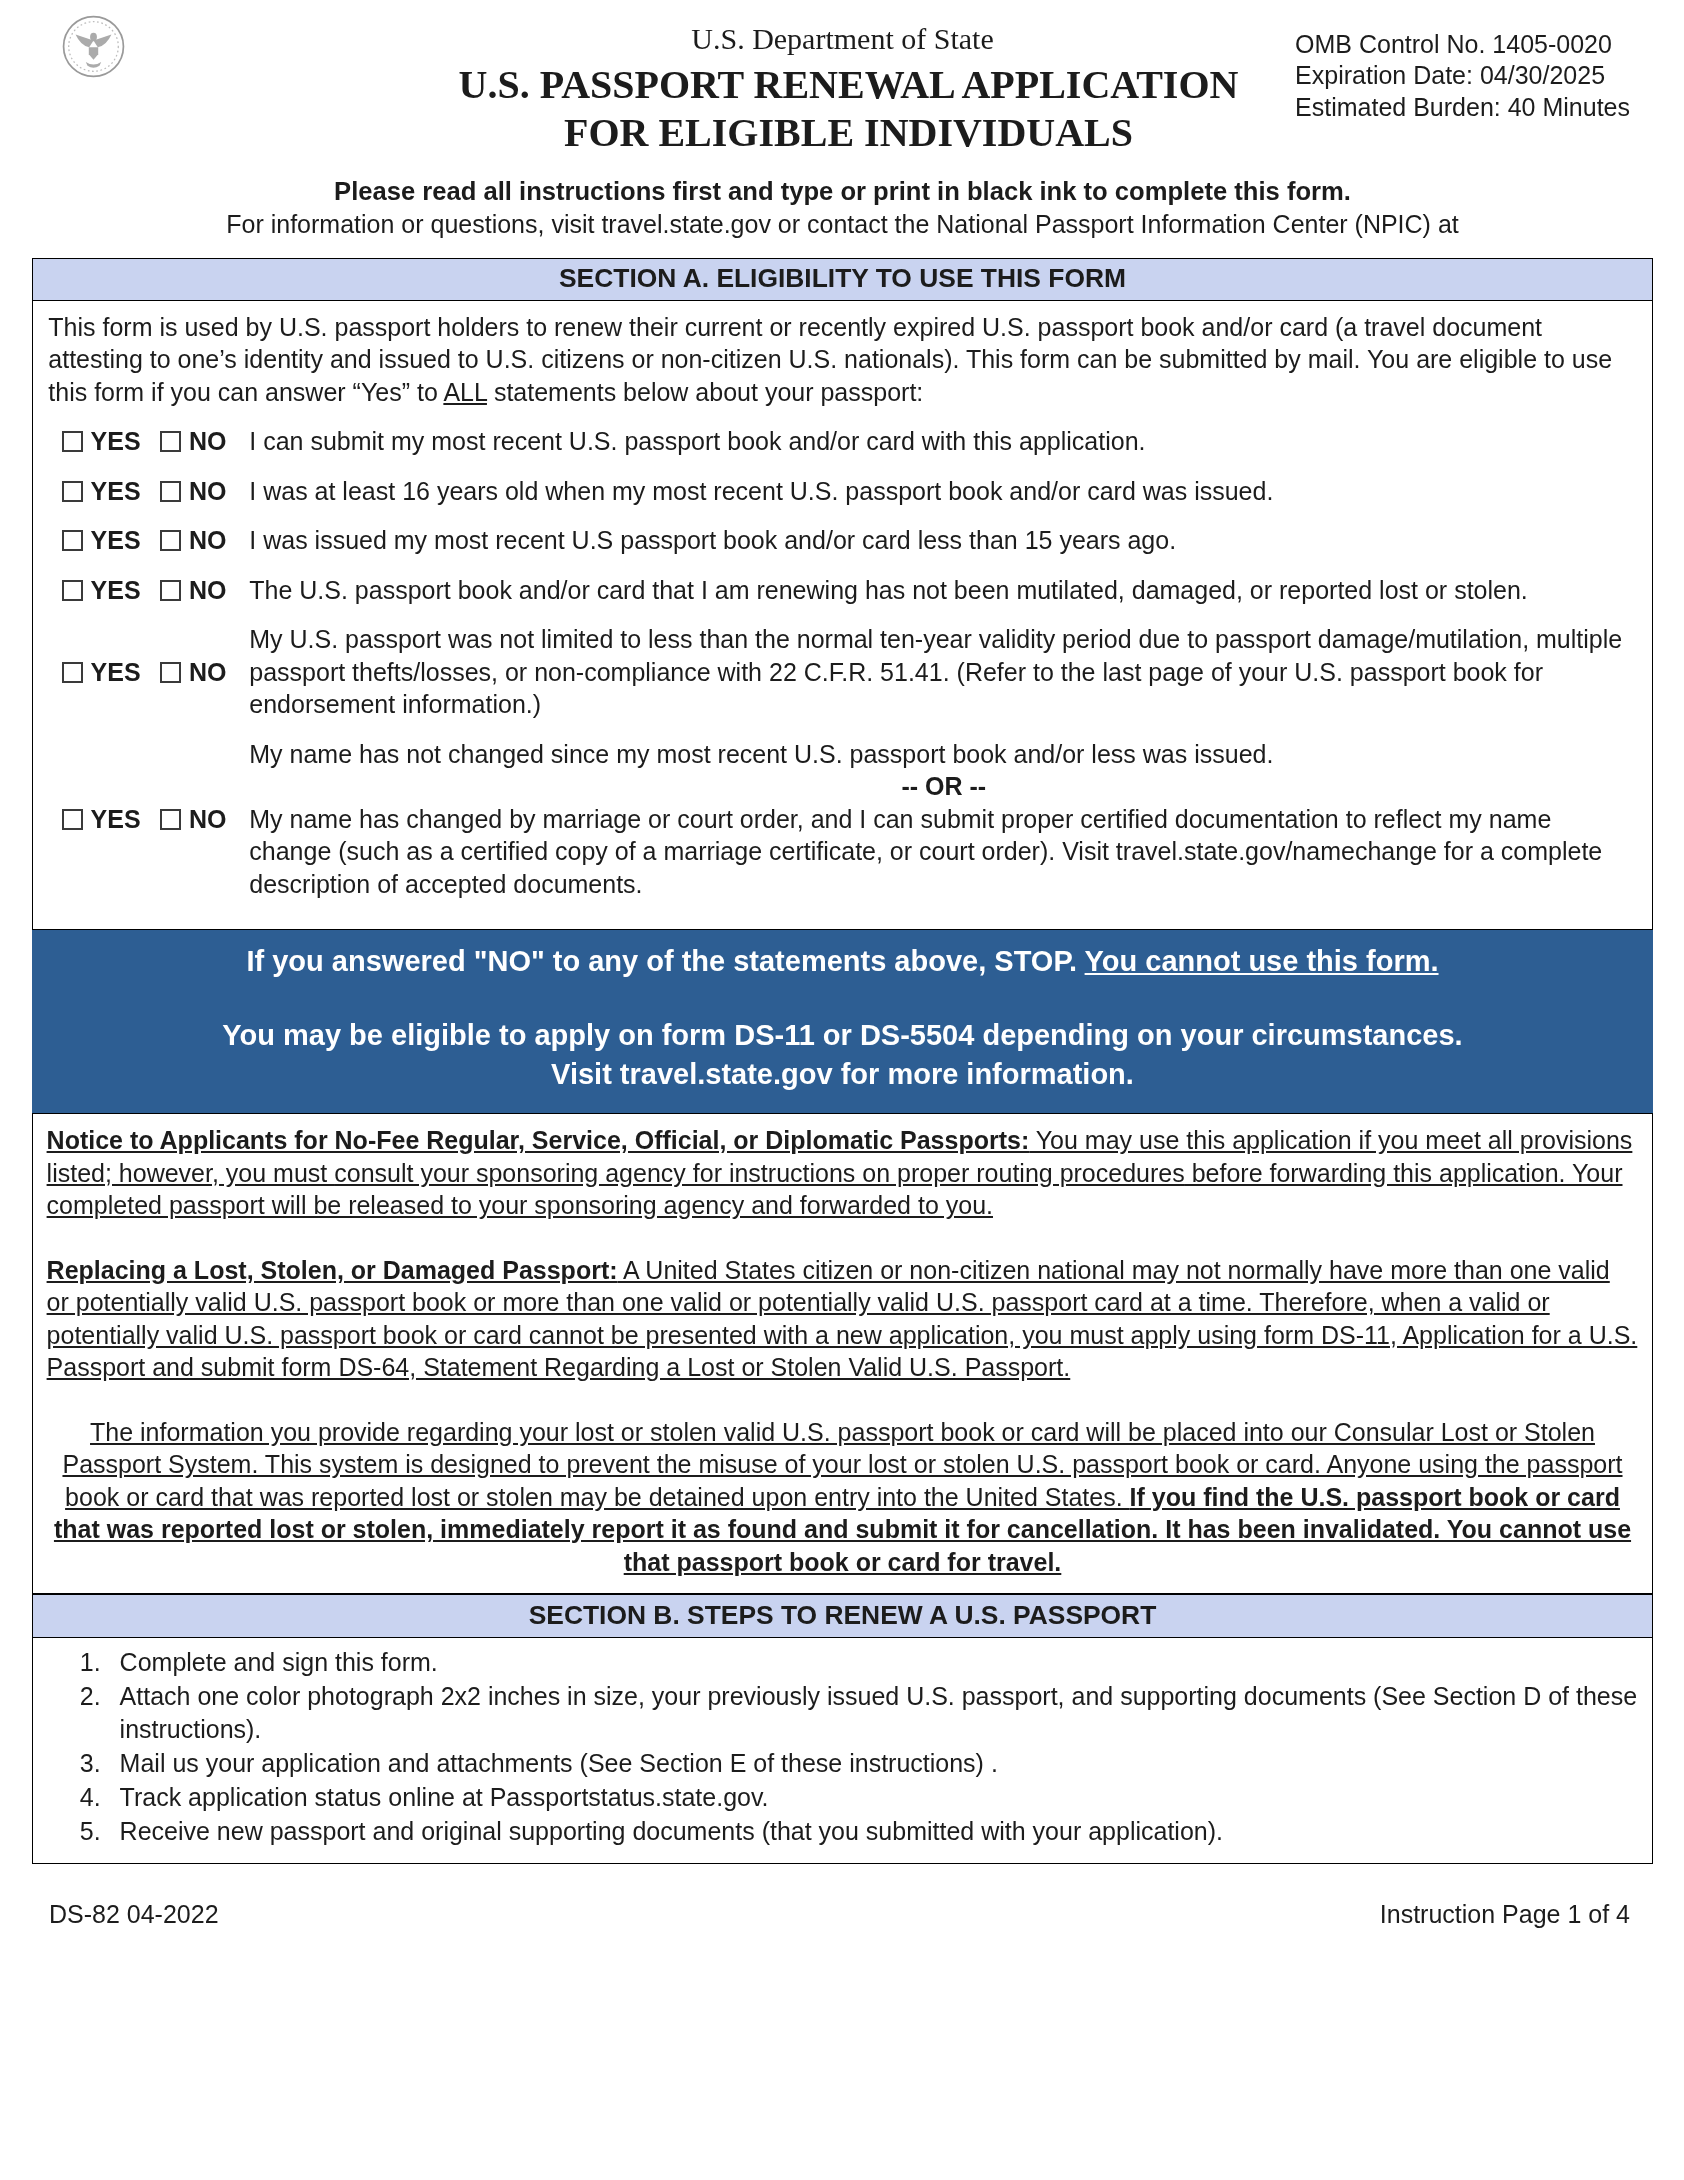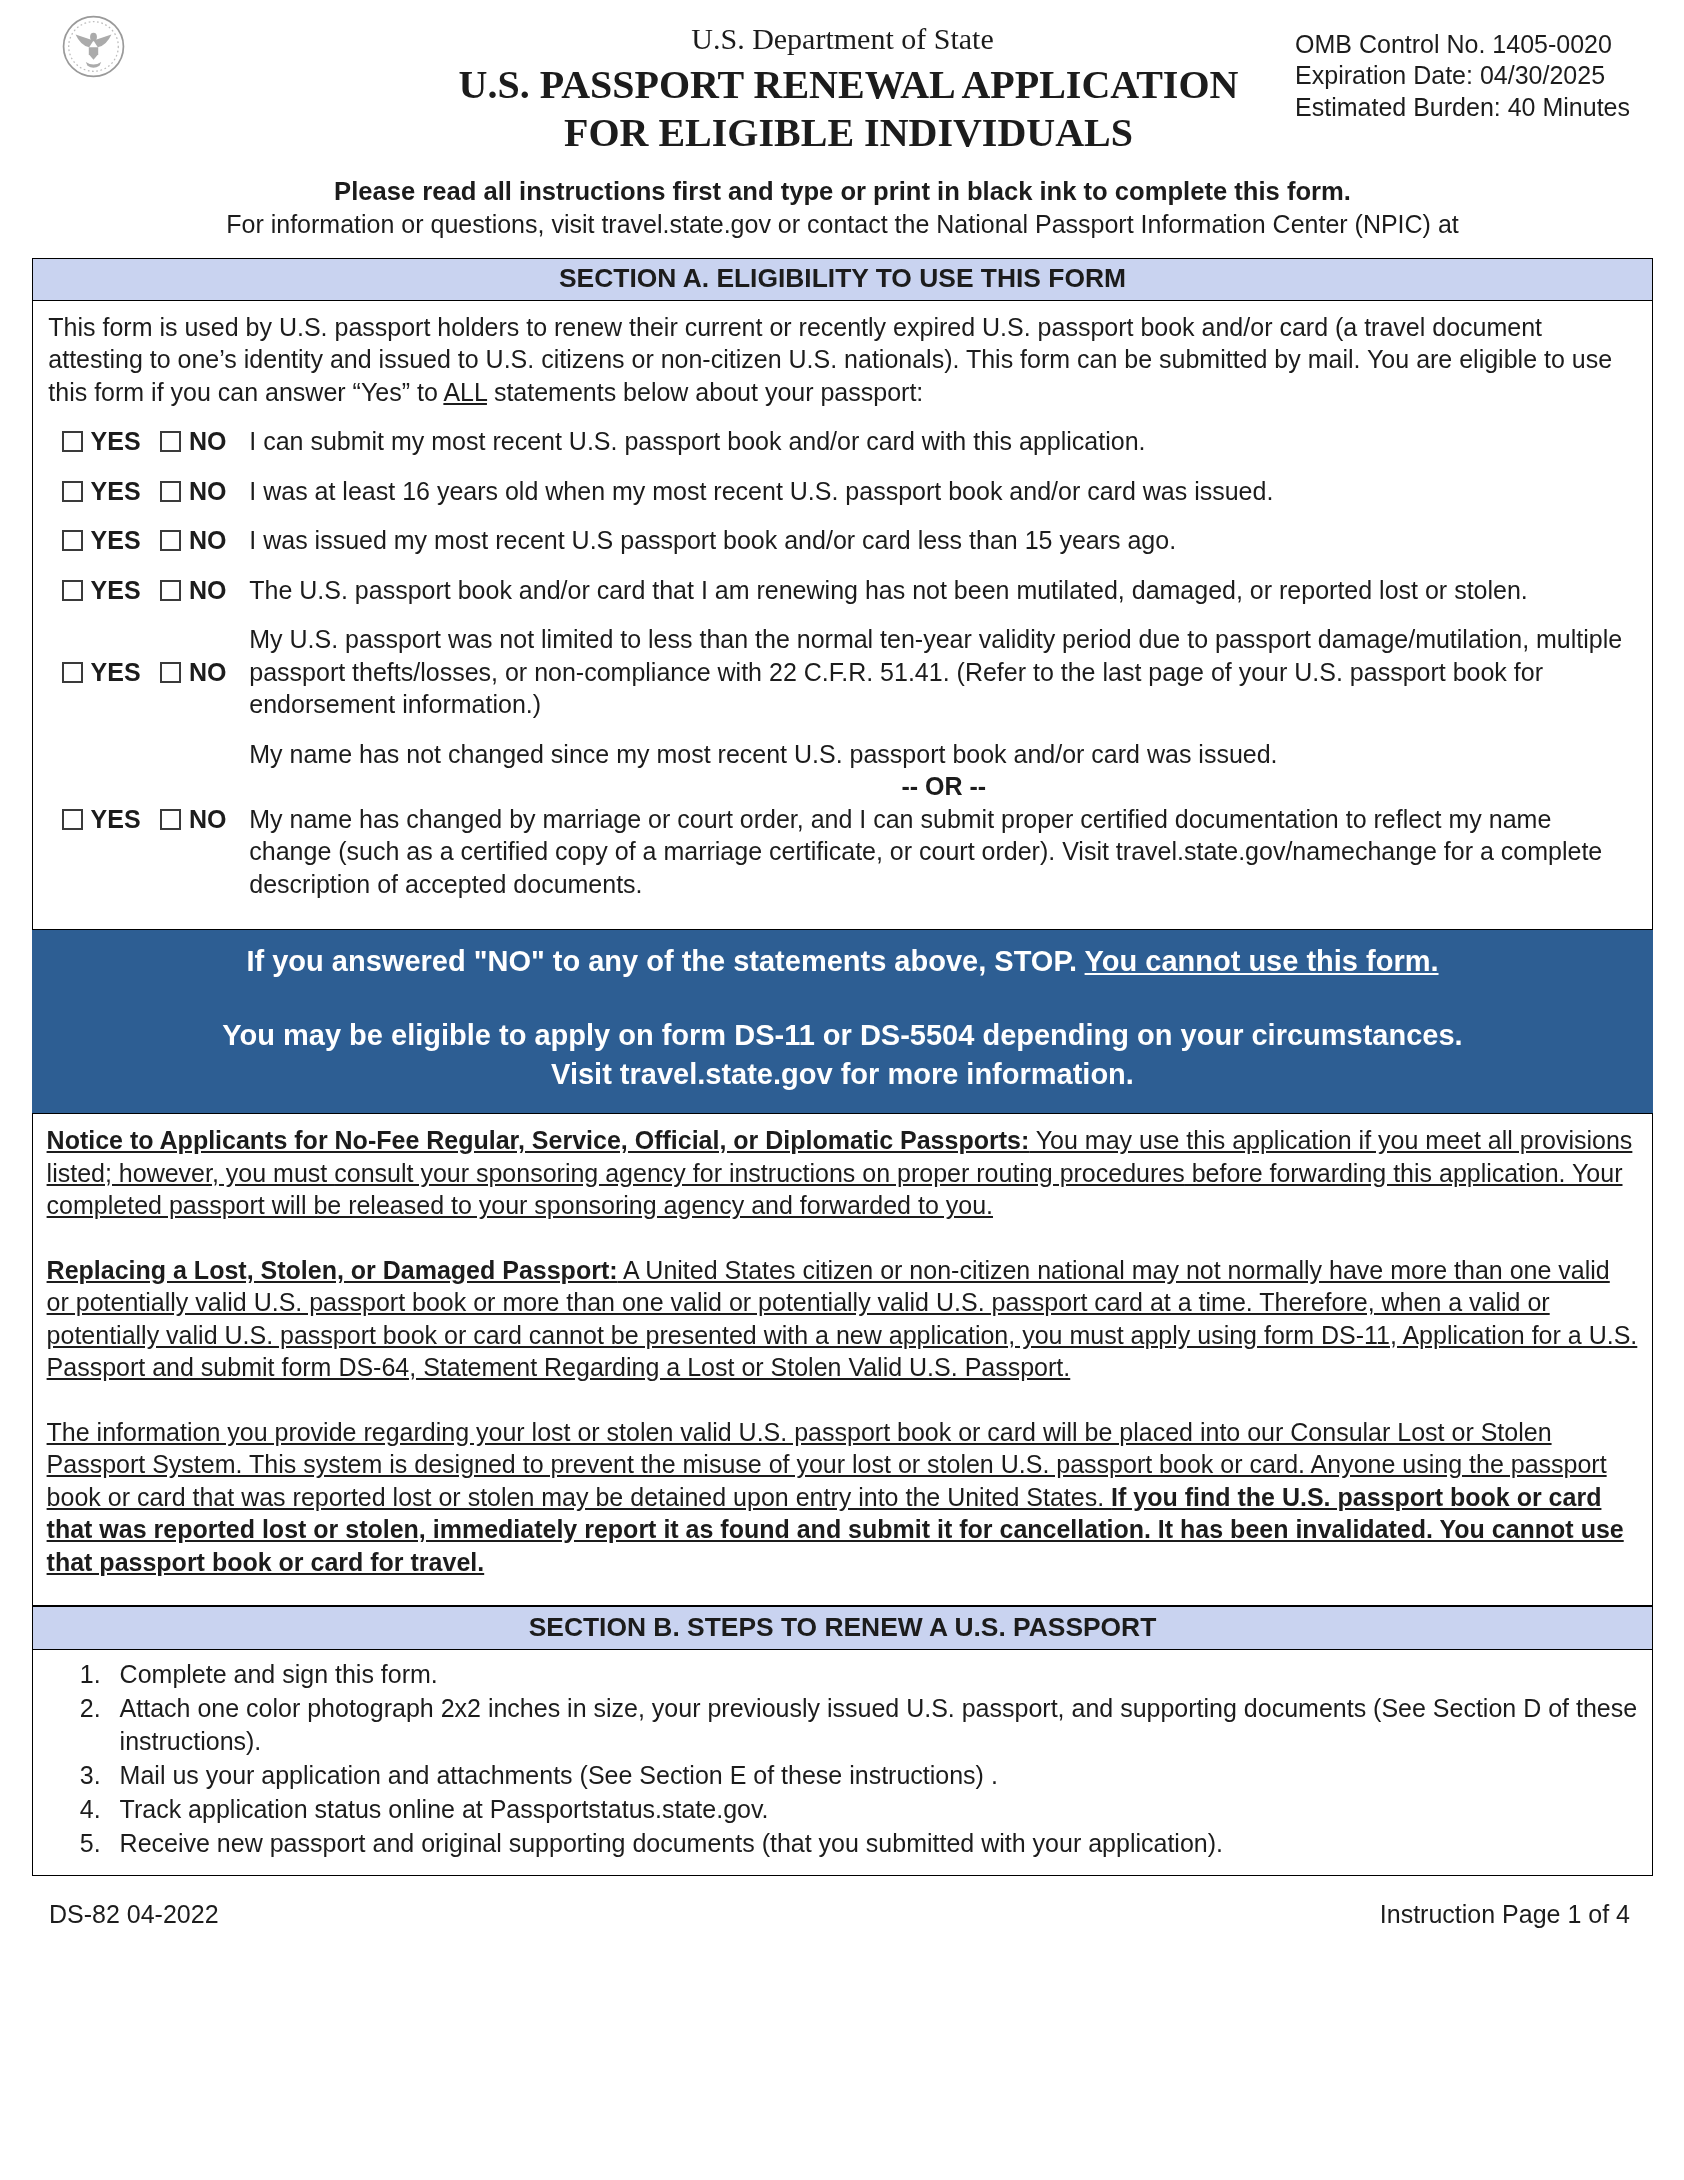--- a/index.html
+++ b/index.html
@@ -78,21 +78,21 @@
     text-align: center;
     font-size: 29px;
     line-height: 1.35;
     padding: 12px 20.4px 19px;
   }
   .stop-gap { height: 34px; }
 
   
   .box-notice { border-top: 1.7px solid #000; padding: 10.2px 13.6px 15.3px; text-decoration: underline; }
   .box-notice p { margin: 0 0 32px; }
-  .box-notice p:last-child { margin-bottom: 12px; }
+  .box-notice p:last-child { margin-bottom: 0; text-align: center; }
 
   
   .band-b { border-top: 1.7px solid #000; }
   .box-b ol { margin: 1.7px 0 3.4px 61px; padding: 0; }
   .box-b li { padding-left: 12px; margin: 1.7px 0; }
 
   
   .footer {
     position: absolute;
     left: 49px; right: 55px; bottom: 49px;
@@ -208,21 +208,21 @@
     <div class="stmt-row">
       <label class="choice">
         <span class="checkbox"></span>
         <span>YES</span>
       </label>
       <label class="choice">
         <span class="checkbox"></span>
         <span>NO</span>
       </label>
       <div class="stmt-text">
-        <div>My name has not changed since my most recent U.S. passport book and/or card was issued.</div>
+        <div>My name has not changed since my most recent U.S. passport book and/or less was issued.</div>
         <div class="or-line">-- OR --</div>
         <div>My name has changed by marriage or court order, and I can submit proper certified documentation to reflect my name change (such as a certified copy of a marriage certificate, or court order). Visit travel.state.gov/namechange for a complete description of accepted documents.</div>
       </div>
     </div>
   </div>
 
   <div class="stop-banner">
     <div><span>If you answered "NO" to any of the statements above, STOP. </span><span class="u">You cannot use this form.</span></div>
     <div class="stop-gap"></div>
     <div>You may be eligible to apply on form DS-11 or DS-5504 depending on your circumstances.</div>

